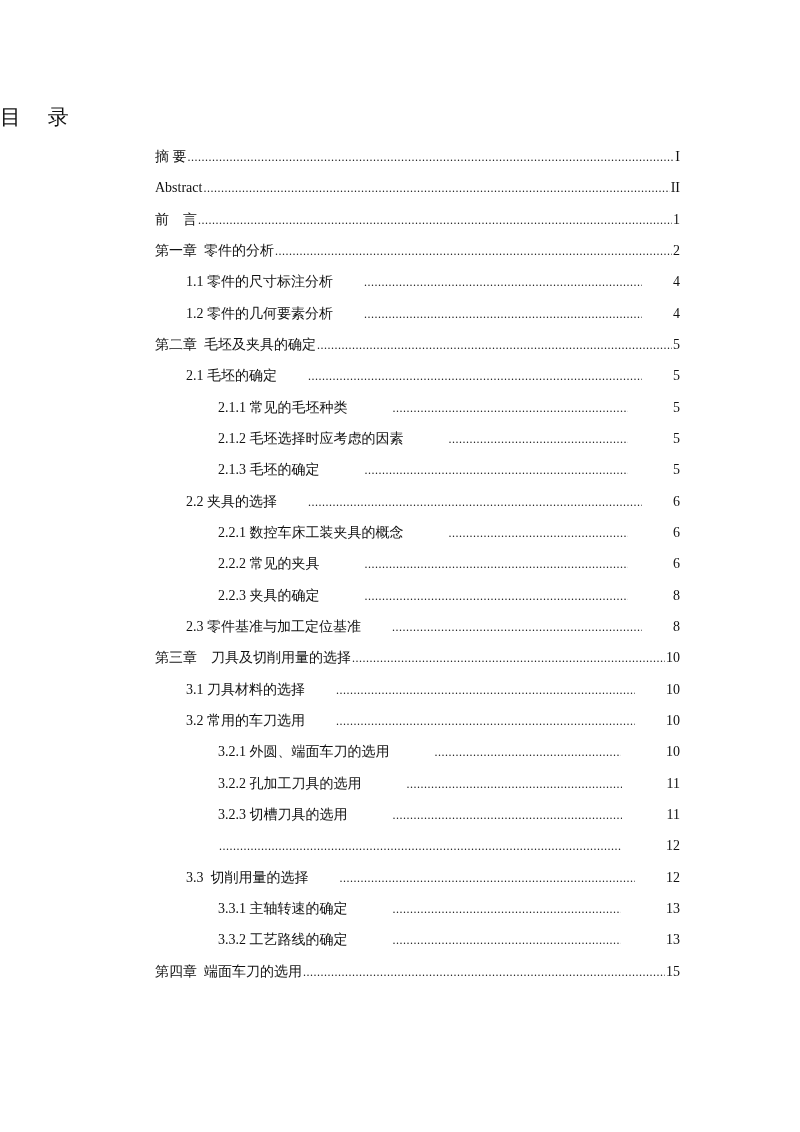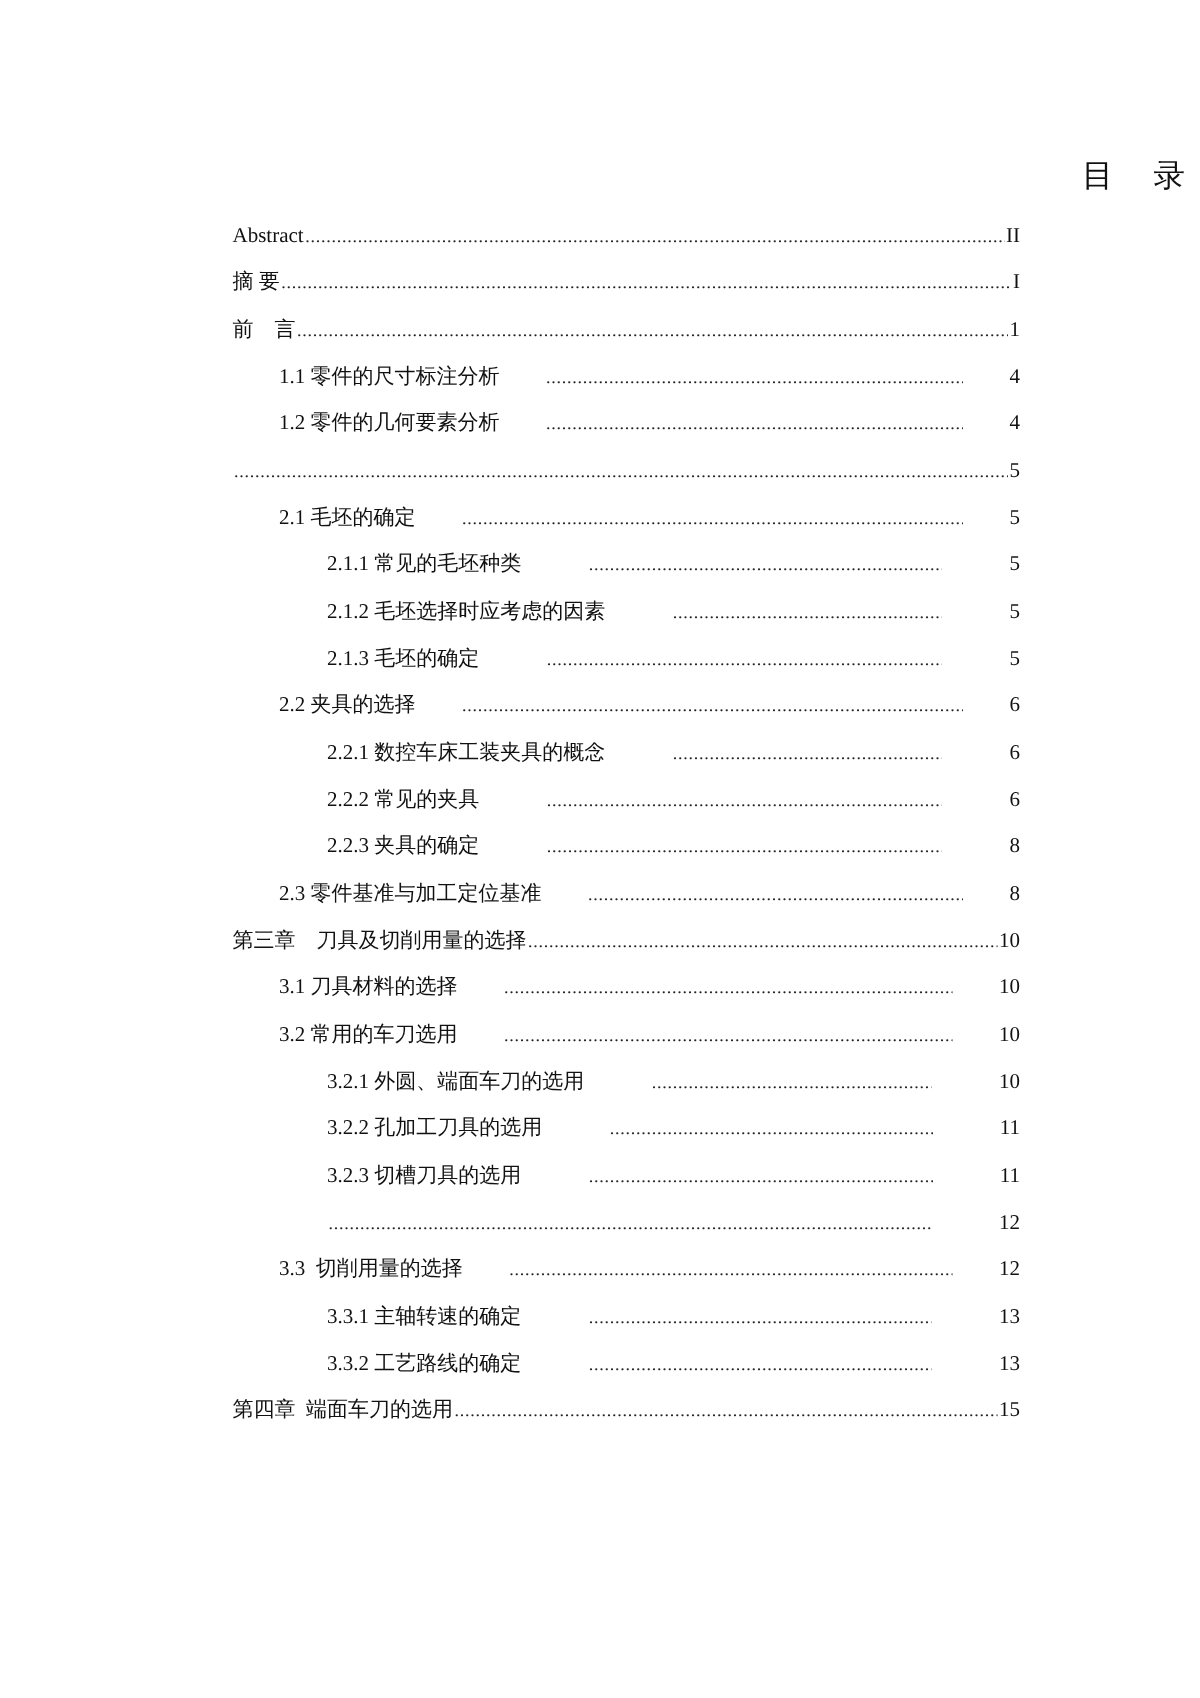--- a/index.html
+++ b/index.html
@@ -1,63 +1,69 @@
 <!DOCTYPE html>
 <html><head>
 <meta charset="utf-8">
 <style>
   html, body { margin: 0; padding: 0; background: #ffffff; }
   body { width: 800px; height: 1132px; position: relative; overflow: hidden;
          font-family: "Liberation Serif", "DejaVu Serif", serif; color: #111; }
-  .title { position: absolute; top: 103px; left: 0; width: 800px; text-align: right;
+  .title { position: absolute; top: 103px; left: 0; width: 800px; text-align: left;
            font-family: "DejaVu Sans", "Liberation Sans", sans-serif; font-size: 21px;
            letter-spacing: 10px; font-weight: normal; }
   .toc { position: absolute; top: 145px; left: 155px; width: 525px; }
   .row { display: flex; align-items: baseline; height: 31.33px; line-height: 24px;
          font-size: 14px; white-space: nowrap; }
   .row.l1 { padding-left: 31px; gap: 30px; }
   .row.l2 { padding-left: 63px; gap: 44px; }
   .label { flex: 0 0 auto; }
   .leader { flex: 1 1 auto; overflow: hidden; margin: 0 1px; color: #222;
             font-size: 12px; letter-spacing: 0.5px; }
   .leader::before { content: "........................................................................................................................................................................................................................"; }
   .page { flex: 0 0 auto; }
 </style>
 </head>
 <body>
 
 <div class="title">目 录</div>
 
 <div class="toc">
   <div class="row l0">
+      <span class="label">摘  要</span>
+      <span class="leader"></span>
+      <span class="page">I</span>
+    </div>
+  <div class="row l0">
       <span class="label">Abstract</span>
       <span class="leader"></span>
       <span class="page">II</span>
     </div>
   <div class="row l0">
-      <span class="label">摘  要</span>
-      <span class="leader"></span>
-      <span class="page">I</span>
-    </div>
-  <div class="row l0">
       <span class="label" style="white-space:pre">前    言</span>
       <span class="leader"></span>
       <span class="page">1</span>
+    </div>
+  <div class="row l0">
+      <span class="label" style="white-space:pre">第一章  零件的分析</span>
+      <span class="leader"></span>
+      <span class="page">2</span>
     </div>
   <div class="row l1">
       <span class="label">1.1 零件的尺寸标注分析</span>
       <span class="leader"></span>
       <span class="page">4</span>
     </div>
   <div class="row l1">
       <span class="label">1.2 零件的几何要素分析</span>
       <span class="leader"></span>
       <span class="page">4</span>
     </div>
   <div class="row l0">
+      <span class="label" style="white-space:pre">第二章  毛坯及夹具的确定</span>
       <span class="leader"></span>
       <span class="page">5</span>
     </div>
   <div class="row l1">
       <span class="label">2.1 毛坯的确定</span>
       <span class="leader"></span>
       <span class="page">5</span>
     </div>
   <div class="row l2">
       <span class="label">2.1.1 常见的毛坯种类</span>

